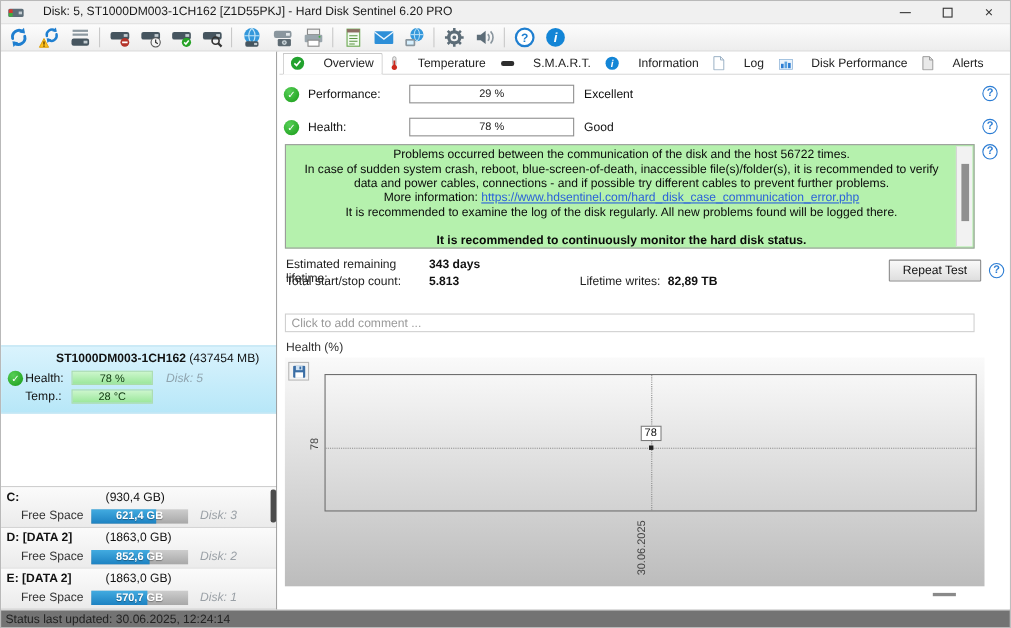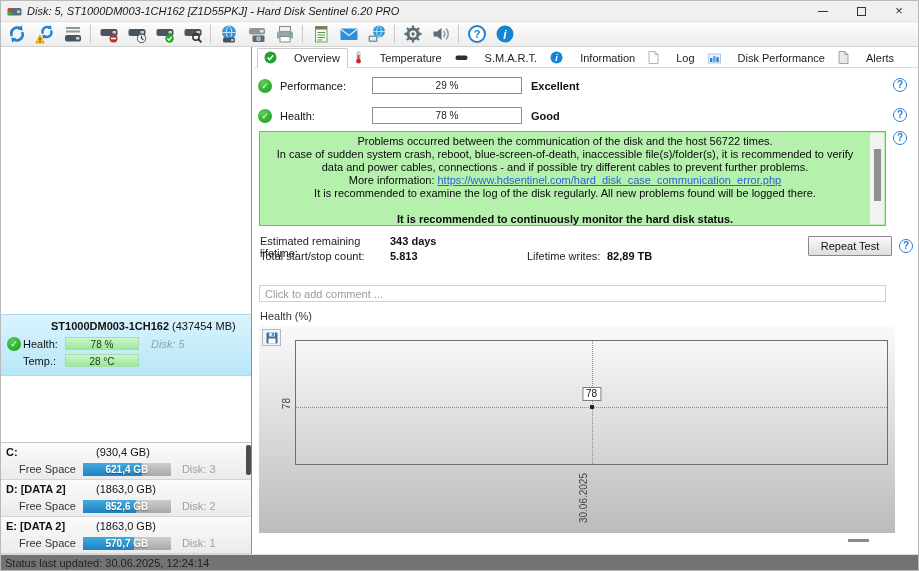--- a/index.html
+++ b/index.html
@@ -6,21 +6,21 @@
   html,body { margin:0; padding:0; }
   body {
     width:919px; height:571px; overflow:hidden;
     font-family:"Liberation Sans","DejaVu Sans",sans-serif;
     font-size:11px; color:#111; background:#f0f0f0;
   }
   .window { width:919px; height:571px; display:flex; flex-direction:column; border:1px solid #b9b9b9; background:#f0f0f0; }
 
   
   .titlebar { height:20px; flex:0 0 auto; display:flex; align-items:center; padding:0 0 0 6px; background:#f0f0f0; }
-  .titlebar .title { margin-left:5px; color:#1a1a1a; white-space:nowrap;font-style:italic; }
+  .titlebar .title { margin-left:17px; color:#1a1a1a; white-space:nowrap; }
   .win-controls { margin-left:auto; display:flex; height:100%; }
   .win-btn { width:38px; height:100%; display:flex; align-items:center; justify-content:center; color:#333; }
   .glyph-min { width:10px; height:1px; background:#333; display:inline-block; }
   .glyph-max { width:9px; height:9px; border:1px solid #333; display:inline-block; }
   .glyph-close { font-size:13px; line-height:10px; }
 
   
   .menubar { height:20px; flex:0 0 auto; display:flex; align-items:center; padding-left:3px; background:#f0f0f0; }
   .menu-item { padding:2px 7px; cursor:default; }
   .menu-item u { text-decoration:underline; }
@@ -52,40 +52,40 @@
   .volumes { flex:0 0 auto; position:relative; border-top:1px solid #c4c4c4; }
   .vol-row { height:37px; padding:2px 6px 0 5px; position:relative;
              background:linear-gradient(#fbfbfb,#ebebeb); border-bottom:1px solid #d4d4d4; }
   .vol-line1 { height:16px; line-height:15px; position:relative; }
   .vol-name { font-weight:bold; }
   .vol-size { position:absolute; left:90px; font-weight:normal; }
   .vol-line2 { height:16px; display:flex; align-items:center; padding-left:13px; color:#333; }
   .freebar { width:88px; height:13px; margin-left:7px; position:relative; background:linear-gradient(#cdcdcd,#a8a8a8); }
   .freebar .fill { position:absolute; top:0; bottom:0; left:0; background:linear-gradient(#42abe0,#1d82c2); }
   .freebar .txt { position:absolute; inset:0; text-align:center; color:#fff; font-weight:bold; font-size:10px; line-height:13px; text-shadow:0 1px 1px rgba(0,0,0,.35); }
-  .vol-disk { margin-left:11px; color:#9aa0a6; }
+  .vol-disk { margin-left:11px; font-style:italic; color:#9aa0a6; }
   .vol-scroll { position:absolute; top:2px; right:0; width:5px; height:30px; background:#4c4c4c; border-radius:2px; }
 
   
   .main { flex:1 1 auto; min-width:0; background:#fff; position:relative; padding-left:2px; }
   .tabbar { height:21px; display:flex; align-items:flex-end; padding-left:3px; border-bottom:1px solid #dadada; background:#fff; }
   .tab { display:flex; align-items:center; gap:17px; padding:2px 7px 3px 6px; color:#222; white-space:nowrap; }
   .tab.selected { border:1px solid #c9c9c9; border-bottom:1px solid #fff; margin-bottom:-1px; background:#fff; border-radius:2px 2px 0 0; }
 
   .metric-row { display:flex; align-items:center; height:17px; margin-left:4px; position:relative; }
   .row-perf { margin-top:9px; }
   .row-health { margin-top:13px; }
   .chk { width:14px; height:14px; flex:0 0 auto; border-radius:50%; background:radial-gradient(circle at 35% 30%, #56cf56, #179a17);
          color:#fff; text-align:center; font-size:9px; line-height:14px; font-weight:bold; }
   .chk::before { content:"\2713"; }
   .metric-label { width:92px; margin-left:8px; }
   .gradebar { width:150px; height:17px; border:1px solid #8f8f8f; background:#fff; position:relative; }
   .gradebar .fill { height:100%; background:linear-gradient(90deg,#dd3a24,#ee8e20 32%,#efdf36 55%,#86e02e 82%,#43d229); }
   .gradebar .txt { position:absolute; inset:0; text-align:center; font-size:10px; line-height:15px; color:#222; }
-  .metric-rating { font-weight:bold; margin-left:9px; }
+  .metric-rating { font-weight:normal; margin-left:9px; }
 
   .help-icon { position:absolute; right:11px; width:14px; height:14px; border:1px solid #2b7cd3; border-radius:50%;
                color:#2b7cd3; background:#fff; font-size:10px; font-weight:bold; text-align:center; line-height:12px; }
   .help-icon::before { content:"?"; }
 
   .message-box { margin:7px 0 0 5px; width:627px; height:95px; background:#b5f1ad; border:1px solid #9c9c9c;
                  padding:3px 22px 3px 7px; line-height:13px; color:#0a0a0a; position:relative; }
   .message-box .bold-line { font-weight:bold; }
   .message-box .blank { height:13px; }
   .link { color:#2b62d9; text-decoration:underline; }

